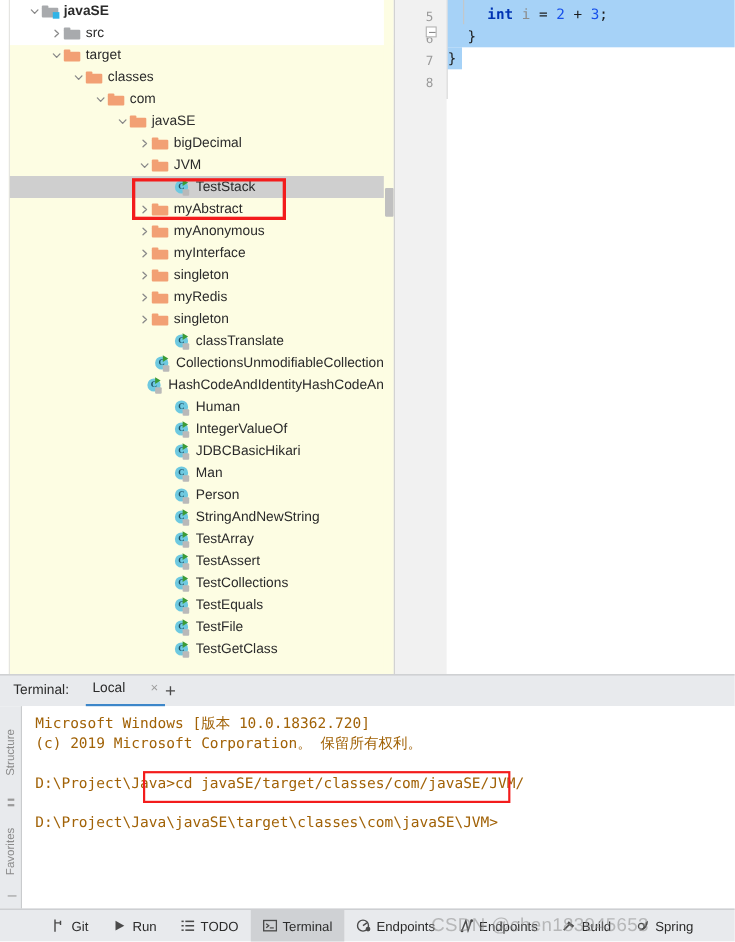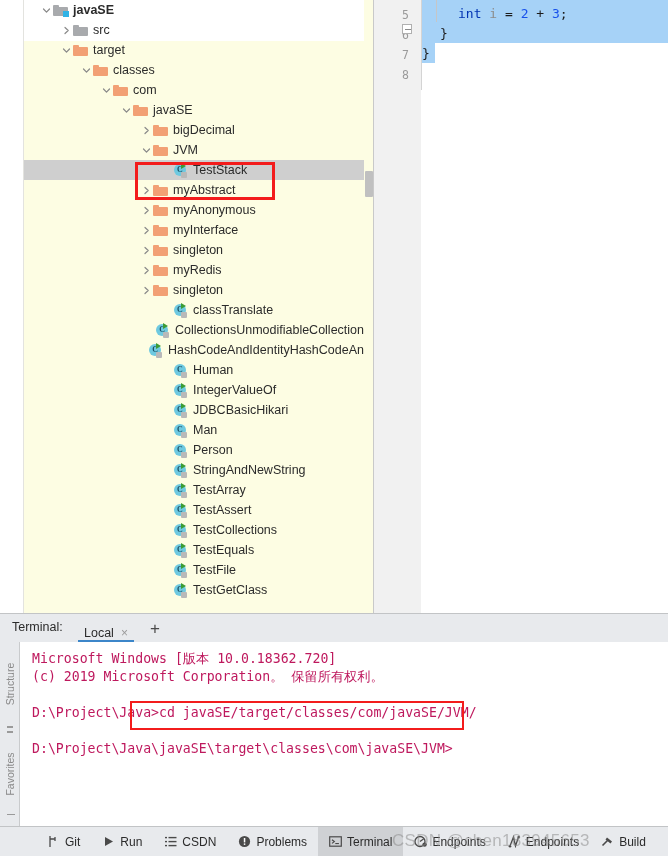--- a/index.html
+++ b/index.html
@@ -5,21 +5,21 @@
   * { box-sizing: border-box; margin: 0; padding: 0; }
   html, body {
     width: 668px; height: 856px;
     font-family: "Liberation Sans", sans-serif;
     background: #ffffff;
     overflow: hidden;
   }
   #app { position: relative; width: 668px; height: 856px; }
 
   
-  .top-area { position: absolute; left: 15px; top: 0; width: 631px; height: 613px; }
+  .top-area { position: absolute; left: 0; top: 0; width: 631px; height: 613px; }
 
   .tree-pane {
     position: absolute; left: 0; top: 0; width: 358px; height: 613px;
     background: #fdfde3;
     overflow: hidden;
   }
   .tree-pane::before{
     content:""; position:absolute; left:0; top:0; width:8px; height:613px;
     background:#ffffff;
   }
@@ -113,39 +113,39 @@
     content:""; position:absolute; left:2px; top:4px; width:6px; height:1px; background:#8a8a8a;
   }
   .code-area { position:absolute; left:49px; top:0; width:261px; height:613px; }
   .hl-band { position:absolute; left:0; top:0; width:261px; height:43px; background:#a6d2f7; }
   .hl-band2 { position:absolute; left:0; top:43px; width:13px; height:20px; background:#a6d2f7; }
   .caret-guide { position:absolute; left:14px; top:0; width:1px; height:22px; background:#c6c6c6; }
   .codeline {
     position:absolute; font-family:"DejaVu Sans Mono", monospace; font-size:13px;
     line-height:20px; height:20px; white-space:pre;
   }
-  .kw { color:#0033b3; }
+  .kw { color:#0033b3;font-weight:bold; }
   .var { color:#8c8c8c; }
   .num { color:#1750eb; }
   .pl { color:#1c1c1c; }
 
   
   .terminal-pane {
     position:absolute; left:0; top:613px; width:668px; height:213px; background:#ffffff;
   }
   .term-header {
     position:absolute; left:0; top:0; width:668px; height:29px;
     background:#e8eaed; border-top:1px solid #c2c4c6;padding-left:32px;
   }
   .term-label {
     position:absolute; left:12px; top:6px; font-size:12.5px; color:#2b2b2b;
   }
   .term-tab {
     position:absolute; left:78px; top:4px; height:25px;
-    display:flex; align-items:flex-end; gap:7px; padding:0 6px;
+    display:flex; align-items:flex-start; gap:23px; padding:0 6px;
     border-bottom:3px solid #3c86c9;
     font-size:12.5px; color:#2b2b2b;
   }
   .term-tab .x { color:#9b9b9b; font-size:12px; }
   .term-plus {
     position:absolute; left:150px; top:6px; font-size:17px; color:#4a4a4a; line-height:17px;
   }
   .term-sidestrip {
     position:absolute; left:0; top:29px; width:20px; height:184px; background:#e8eaed;
     border-right:1px solid #c9cbcd;
@@ -157,21 +157,21 @@
   }
   .vert-dots {
     position:absolute; left:7px; width:6px; height:2px; background:#9a9a9a;
   }
   .term-body {
     position:absolute; left:21px; top:29px; width:647px; height:184px; background:#ffffff;
   }
   .term-line {
     position:absolute; left:11px;
     font-family:"DejaVu Sans Mono", monospace;
-    font-size:13.2px; line-height:18px; color:#be185d; white-space:pre;text-align:center;
+    font-size:13.2px; line-height:18px; color:#a16207; white-space:pre;text-align:center;
   }
   .redbox-term {
     position:absolute; left:130px; top:701px; width:334px; height:29px;
     border:2.5px solid #f31c1c; z-index:30; pointer-events:none;
   }
 
   
   .statusbar {
     position:absolute; left:0; top:826px; width:668px; height:30px;
     background:#e8eaed; border-top:1px solid #c2c4c6;
@@ -650,29 +650,21 @@
         </div>
         <div class="sb-item">
           <span class="sb-ico"><svg width="13" height="13" viewBox="0 0 13 13">
               <rect x="1" y="1.9" width="2" height="1.4" fill="#4a4a4a"></rect>
               <rect x="4.5" y="1.9" width="8" height="1.4" fill="#4a4a4a"></rect>
               <rect x="1" y="5.9" width="2" height="1.4" fill="#4a4a4a"></rect>
               <rect x="4.5" y="5.9" width="8" height="1.4" fill="#4a4a4a"></rect>
               <rect x="1" y="9.9" width="2" height="1.4" fill="#4a4a4a"></rect>
               <rect x="4.5" y="9.9" width="8" height="1.4" fill="#4a4a4a"></rect>
             </svg></span>
-          <span>CSDN</span>
-        </div>
-        <div class="sb-item">
-          <span class="sb-ico"><svg width="13" height="13" viewBox="0 0 13 13">
-              <circle cx="6.5" cy="6.5" r="5.6" fill="#4a4a4a"></circle>
-              <rect x="5.8" y="3" width="1.5" height="4.4" fill="#fff"></rect>
-              <rect x="5.8" y="8.4" width="1.5" height="1.5" fill="#fff"></rect>
-            </svg></span>
-          <span>Problems</span>
+          <span>TODO</span>
         </div>
         <div class="sb-item active">
           <span class="sb-ico"><svg width="13" height="13" viewBox="0 0 13 13">
               <rect x="0.7" y="1.8" width="11.6" height="9.4" fill="none" stroke="#4a4a4a" stroke-width="1.2"></rect>
               <path d="M3 4.8 L5.3 6.6 L3 8.4" stroke="#4a4a4a" stroke-width="1.2" fill="none"></path>
               <rect x="6.3" y="8" width="3.6" height="1.1" fill="#4a4a4a"></rect>
             </svg></span>
           <span>Terminal</span>
         </div>
         <div class="sb-item">

